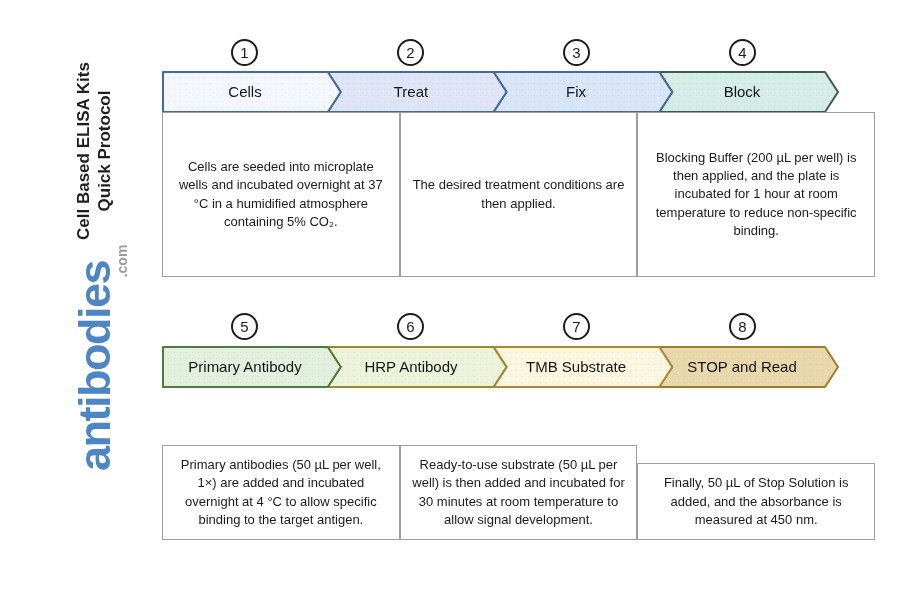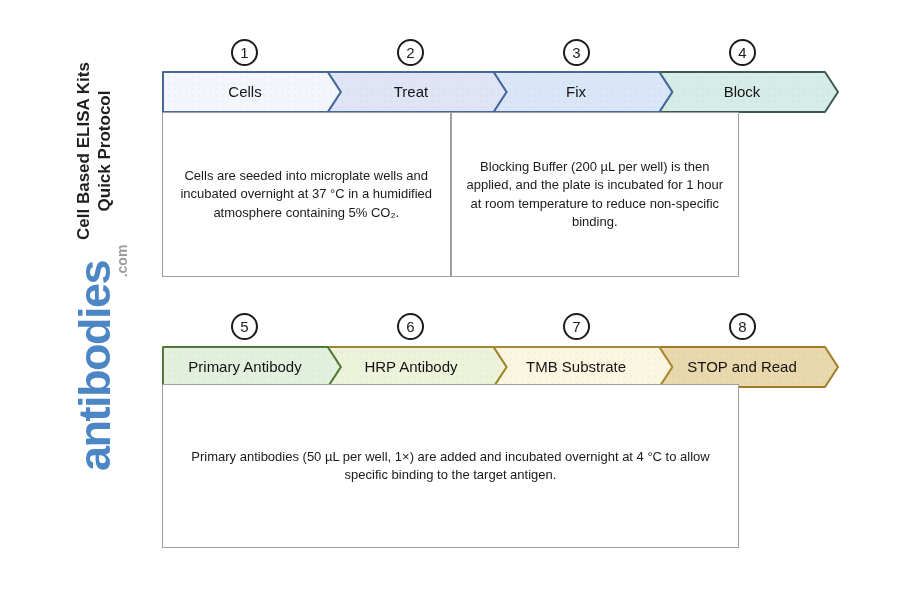--- a/index.html
+++ b/index.html
@@ -34,23 +34,23 @@
   }
   .row1 .num{top:39px;} .row2 .num{top:313px;}
   .num.c1{left:231px;} .num.c2{left:397px;} .num.c3{left:563px;} .num.c4{left:729px;}
 
   
   .chev{position:absolute;left:161px;width:678px;height:44px;}
   .chev.r1{top:70px;} .chev.r2{top:345px;}
   svg text{font-family:"Liberation Sans",sans-serif;font-size:15px;fill:#141414;}
 
   
-  .boxes{position:absolute;left:162px;width:577px;display:flex;}
+  .boxes{position:absolute;left:162px;width:713px;display:flex;}
   .boxes.r1{top:112px;height:165px;}
-  .boxes.r2{top:384px;height:164px;}
+  .boxes.r2{top:376px;height:164px;align-items:flex-end;}
   .box{
     flex:1;border:1px solid #9e9e9e;background:#fff;
     display:flex;align-items:center;justify-content:center;
     text-align:center;padding:10px 9px;font-size:13px;line-height:1.4;color:#1b1b1b;
   }
 </style>
 </head>
 <body>
 
 <div class="canvas">
@@ -84,20 +84,21 @@
     <polygon points="2,2 166.75,2 179.75,22 166.75,42 2,42" stroke-width="2" stroke-linejoin="round" fill="#f3f7fb" stroke="#45699c"></polygon>
     <polygon points="2,2 166.75,2 179.75,22 166.75,42 2,42" fill="url(#dotsA)"></polygon>
     <text x="84" y="27" text-anchor="middle">Cells</text>
     <text x="250" y="27" text-anchor="middle">Treat</text>
     <text x="415" y="27" text-anchor="middle">Fix</text>
     <text x="581" y="27" text-anchor="middle">Block</text>
   </svg>
 
   <div class="boxes r1">
     <div class="box">Cells are seeded into microplate wells and incubated overnight at 37 °C in a humidified atmosphere containing 5% CO₂.</div>
+    <div class="box">The desired treatment conditions are then applied.</div>
     <div class="box">Blocking Buffer (200 µL per well) is then applied, and the plate is incubated for 1 hour at room temperature to reduce non-specific binding.</div>
   </div>
 
   <div class="row2">
     <div class="num c1">5</div>
     <div class="num c2">6</div>
     <div class="num c3">7</div>
     <div class="num c4">8</div>
   </div>
 
@@ -116,15 +117,17 @@
     <polygon points="2,2 166.75,2 179.75,22 166.75,42 2,42" stroke-width="2" stroke-linejoin="round" fill="#e3f0dd" stroke="#4f7a37"></polygon>
     <polygon points="2,2 166.75,2 179.75,22 166.75,42 2,42" fill="url(#dotsB)"></polygon>
     <text x="84" y="27" text-anchor="middle">Primary Antibody</text>
     <text x="250" y="27" text-anchor="middle">HRP Antibody</text>
     <text x="415" y="27" text-anchor="middle">TMB Substrate</text>
     <text x="581" y="27" text-anchor="middle">STOP and Read</text>
   </svg>
 
   <div class="boxes r2">
     <div class="box">Primary antibodies (50 µL per well, 1×) are added and incubated overnight at 4 °C to allow specific binding to the target antigen.</div>
+    <div class="box">Ready-to-use substrate (50 µL per well) is then added and incubated for 30 minutes at room temperature to allow signal development.</div>
+    <div class="box">Finally, 50 µL of Stop Solution is added, and the absorbance is measured at 450 nm.</div>
   </div>
 
 </div>
 
 </body></html>

